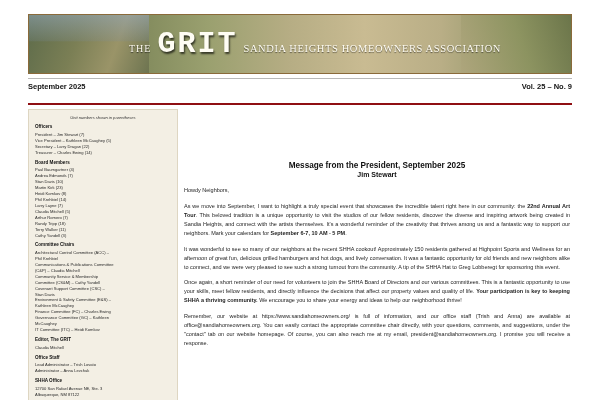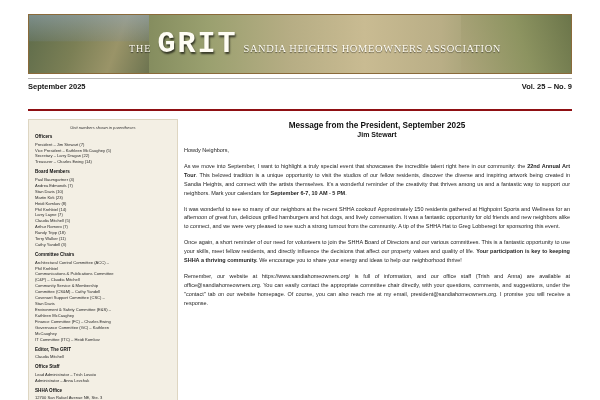--- a/index.html
+++ b/index.html
@@ -83,35 +83,36 @@
     letter-spacing: .6px;
     color: #fffdf4;
     text-shadow: 0 1px 1px rgba(0,0,0,.55);
   }
 
   
   .issuebar {
     margin: 4px 28px 0 28px;
     border-top: 1px solid #b9b9b9;
     border-bottom: 2px solid #8f0f13;
-    padding: 3px 0 18px 0;
+    padding: 3px 0 12px 0;
     display: flex;
     justify-content: space-between;
     align-items: center;
     font-size: 7.5px;
     font-weight: bold;
     color: #111;
   }
 
   
   .content {
     margin: 8px 28px 0 28px;
     display: flex;
     gap: 4px;
     height: 288px;
+    align-items: center;
   }
   .col-left {
     width: 150px;
     background: #f3efe4;
     border: 1px solid #ded6c2;
     padding: 5px 6px 6px 6px;
     box-sizing: border-box;
     font-size: 4.1px;
     line-height: 1.45;
     color: #2a2a2a;

